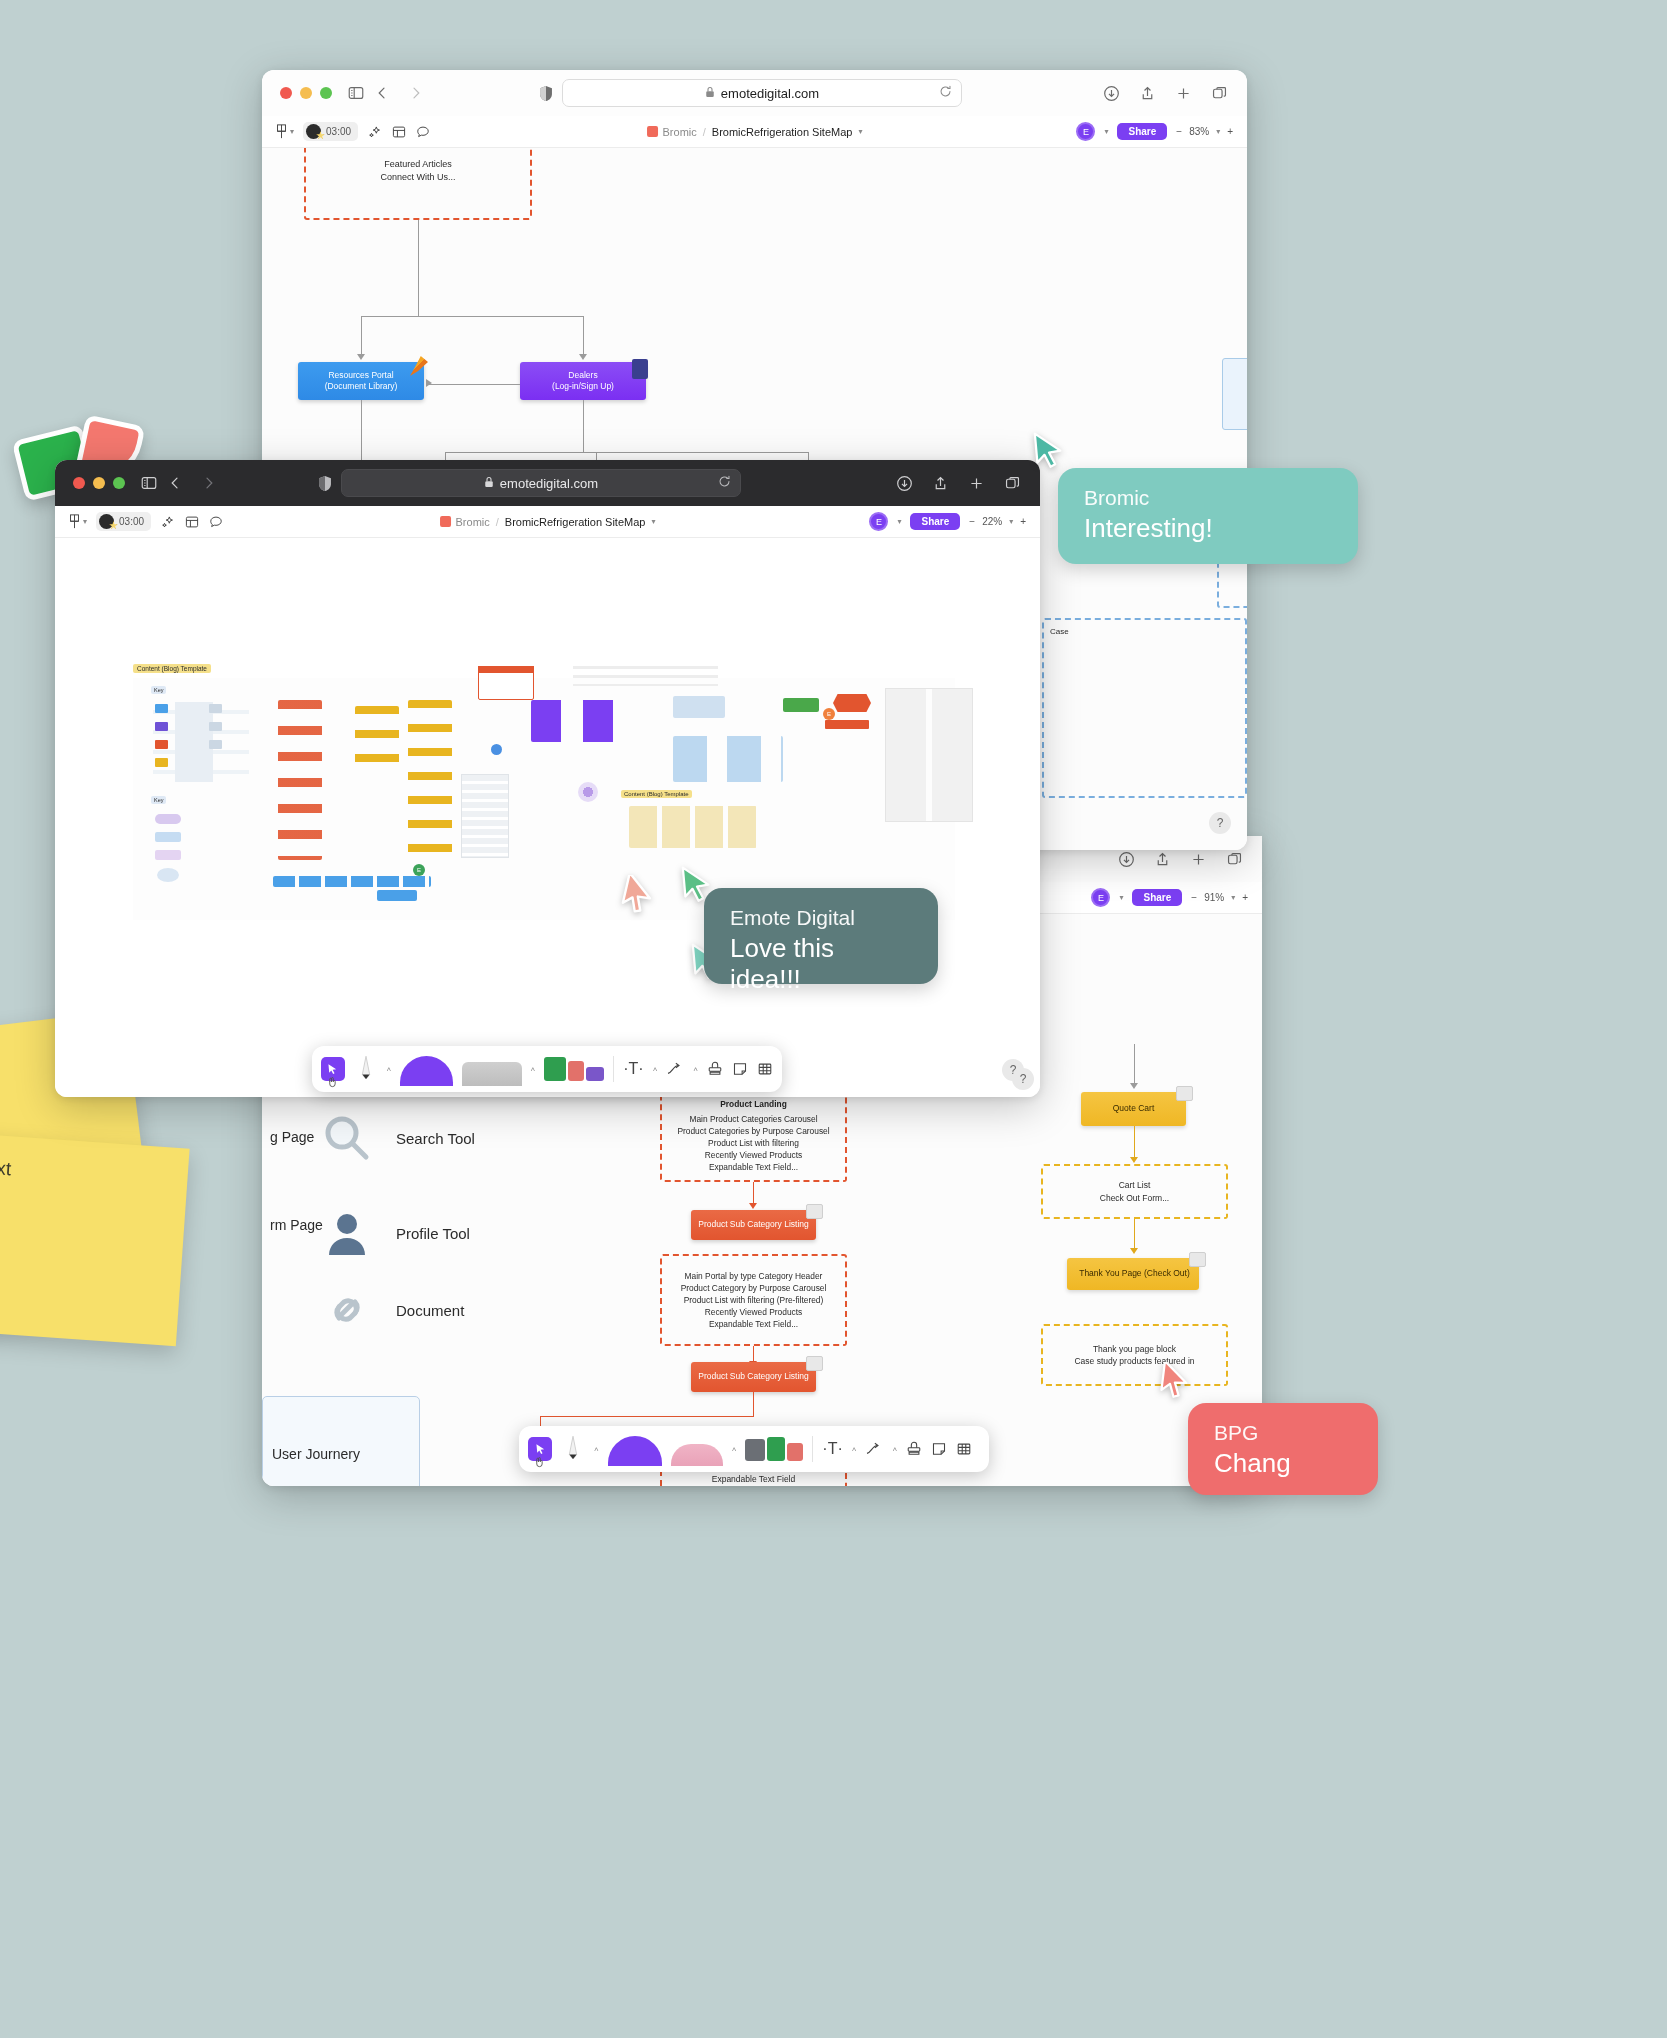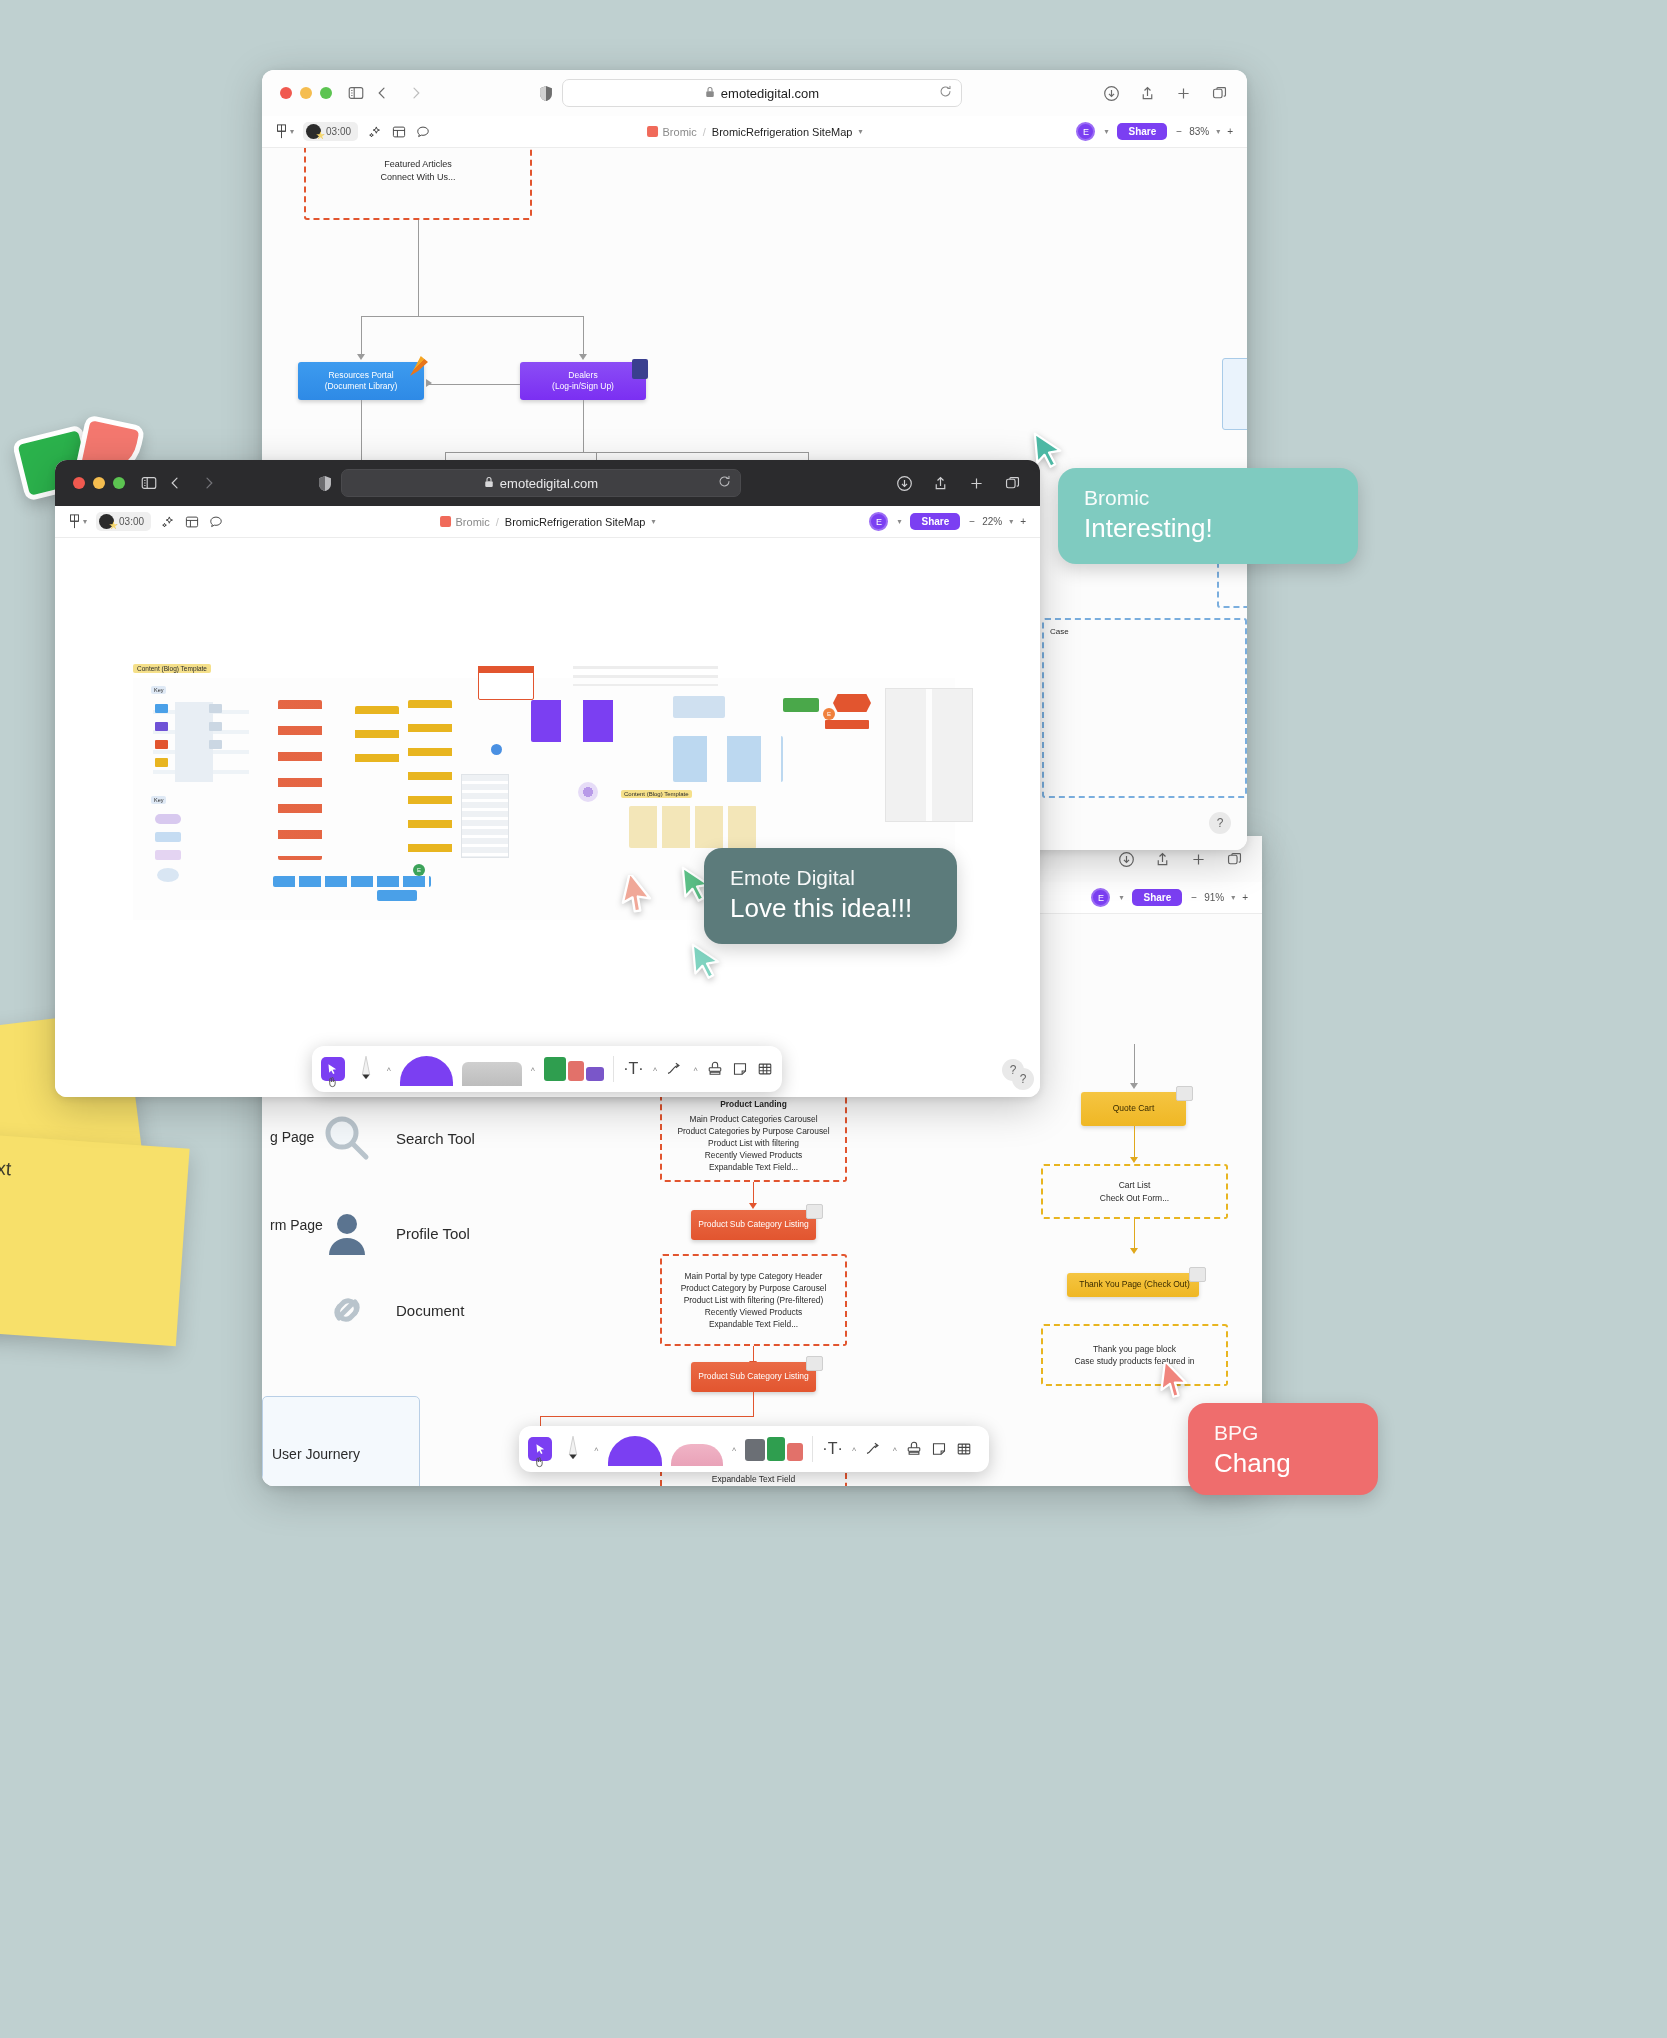--- a/index.html
+++ b/index.html
@@ -401,21 +401,21 @@
         <span class="corner-badge"></span>
       </div>
       <div class="edge v y" style="left:872px;top:212px;height:34px;"></div>
       <div class="arrowhead y" style="left:868px;top:243px;"></div>
       <div class="dash-box yellow" style="left:779px;top:250px;width:187px;height:55px;">
         <div>Cart List</div>
         <div>Check Out Form...</div>
       </div>
       <div class="edge v y" style="left:872px;top:305px;height:32px;"></div>
       <div class="arrowhead y" style="left:868px;top:334px;"></div>
-      <div class="node yellow" style="left:805px;top:359px;width:132px;height:24px;padding-left:8px;">
+      <div class="node yellow" style="left:805px;top:344px;width:132px;height:32px;padding-left:8px;">
         <span>Thank You Page (Check Out)</span>
         <span class="corner-badge"></span>
       </div>
       <div class="dash-box yellow" style="left:779px;top:410px;width:187px;height:62px;">
         <div>Thank you page block</div>
         <div>Case study products featured in</div>
       </div>
     </div>
   </div>
 
@@ -965,21 +965,21 @@
     <svg width="34" height="40" viewBox="0 0 24 28">
         <path d="M2 1l18 12-8 1.4 4.4 8.3-3.3 1.7-4.3-8.4-5 5.4z" fill="#f0857d" stroke="#fff" stroke-width="1.6" stroke-linejoin="round" transform="rotate(12 12 14)"></path>
       </svg>
   </div>
 
   <div class="bubble" style="left:1058px;top:468px;width:300px;height:96px;background:#7fcbc0;">
     <div class="who">Bromic</div>
     <div class="msg">Interesting!</div>
   </div>
 
-  <div class="bubble" style="left:704px;top:848px;width:253px;height:96px;background:#5c7b7b;">
+  <div class="bubble" style="left:704px;top:888px;width:234px;height:96px;background:#5c7b7b;">
     <div class="who">Emote Digital</div>
     <div class="msg">Love this idea!!!</div>
   </div>
 
   <div class="bubble" style="left:1188px;top:1403px;width:190px;height:92px;background:#ef6d6d;">
     <div class="who">BPG</div>
     <div class="msg">Chang</div>
   </div>
 
 </div>

